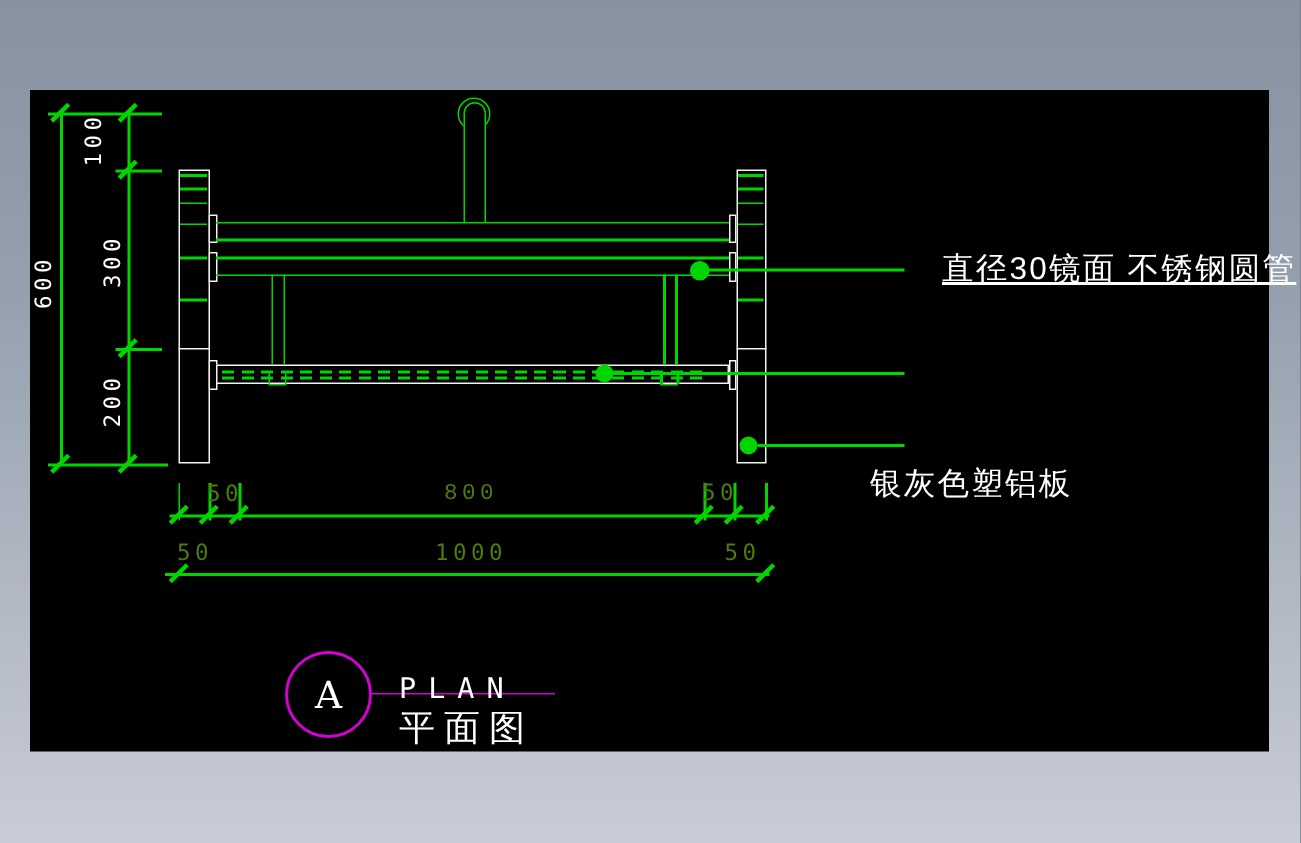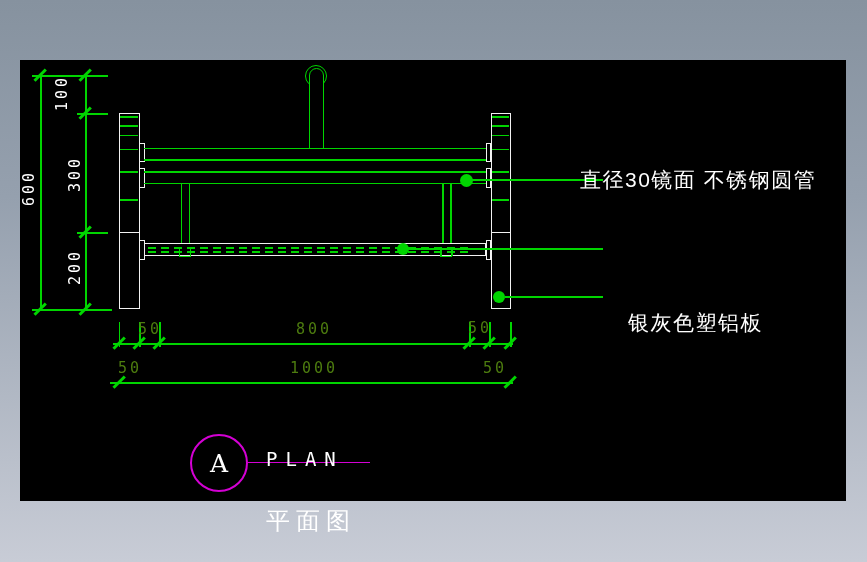--- a/index.html
+++ b/index.html
@@ -26,21 +26,21 @@
        line-height:24px;font-family:"Liberation Sans",sans-serif;}
   .gdash{position:absolute;height:1.8px;
          background:repeating-linear-gradient(90deg,#00d500 0 8px,transparent 8px 13px);}
   #title-circle{position:absolute;left:170px;top:374px;width:58px;height:58px;border-radius:50%;
                 border:2px solid #d400d4;box-sizing:border-box;display:flex;align-items:center;justify-content:center;}
   #title-circle span{color:#fff;font-size:25px;font-family:"DejaVu Serif",serif;}
   .mline{position:absolute;height:1.6px;background:#d400d4;}
   .plan-en{position:absolute;color:#fff;font-size:19px;letter-spacing:8px;
            font-family:"DejaVu Sans Mono",monospace;}
   .plan-zh{position:absolute;color:#fff;font-size:24px;letter-spacing:6px;
-           font-family:"Liberation Sans",sans-serif;margin-top:36px;}
+           font-family:"Liberation Sans",sans-serif;}
 </style>
 </head>
 <body>
 
 <div id="stage">
   <div id="canvas">
 
     <div class="gv" style="left:20px;top:15px;height:234px;"></div>
     <div class="gv" style="left:65px;top:15px;height:234px;"></div>
     <div class="gh" style="left:12px;top:15px;width:76px;"></div>
@@ -109,38 +109,38 @@
     <div class="gv" style="left:431px;top:188.5px;height:7px;"></div>
     <div class="gh" style="left:420.3px;top:195.5px;width:12.2px;"></div>
 
     <div class="dot" style="left:440px;top:113.5px;width:13px;height:13px;"></div>
     <div class="gh" style="left:452px;top:119.3px;width:131px;"></div>
     <div class="dot" style="left:376.5px;top:183px;width:12px;height:12px;"></div>
     <div class="gh" style="left:388px;top:188.3px;width:195px;"></div>
     <div class="dot" style="left:473px;top:231px;width:12px;height:12px;"></div>
     <div class="gh" style="left:485px;top:236.3px;width:98px;"></div>
 
-    <div class="cjk" style="left:560px;top:108px;">直径30镜面 不锈钢圆管</div>
-    <div class="cjk" style="left:608px;top:251px;">银灰色塑铝板</div>
+    <div class="cjk" style="left:608px;top:108px;text-decoration:underline;">直径30镜面 不锈钢圆管</div>
+    <div class="cjk" style="left:560px;top:251px;">银灰色塑铝板</div>
 
     <div class="gv" style="left:98.5px;top:262px;height:25px;"></div>
     <div class="gv" style="left:119px;top:262px;height:25px;"></div>
     <div class="gv" style="left:139px;top:262px;height:25px;"></div>
     <div class="gv" style="left:449px;top:262px;height:25px;"></div>
     <div class="gv" style="left:469px;top:262px;height:25px;"></div>
     <div class="gv" style="left:490px;top:262px;height:25px;"></div>
     <div class="gh" style="left:93px;top:283px;width:400px;"></div>
     <div class="tick" style="left:98.5px;top:283px;"></div>
     <div class="tick" style="left:119px;top:283px;"></div>
     <div class="tick" style="left:139px;top:283px;"></div>
     <div class="tick" style="left:449px;top:283px;"></div>
     <div class="tick" style="left:469px;top:283px;"></div>
     <div class="tick" style="left:490px;top:283px;"></div>
     <div class="dimtxt" style="left:130px;top:269px;">50</div>
-    <div class="dimtxt" style="left:294px;top:269px;">800</div>
+    <div class="dimtxt" style="left:294px;top:269px;font-family:Liberation Mono, monospace;">800</div>
     <div class="dimtxt" style="left:460px;top:268px;">50</div>
 
     <div class="gh" style="left:90px;top:322px;width:403px;"></div>
     <div class="tick" style="left:98.5px;top:322px;"></div>
     <div class="tick" style="left:490px;top:322px;"></div>
     <div class="dimtxt" style="left:110px;top:308px;">50</div>
     <div class="dimtxt" style="left:294px;top:308px;">1000</div>
     <div class="dimtxt" style="left:475px;top:308px;">50</div>
 
     <div id="title-circle">

